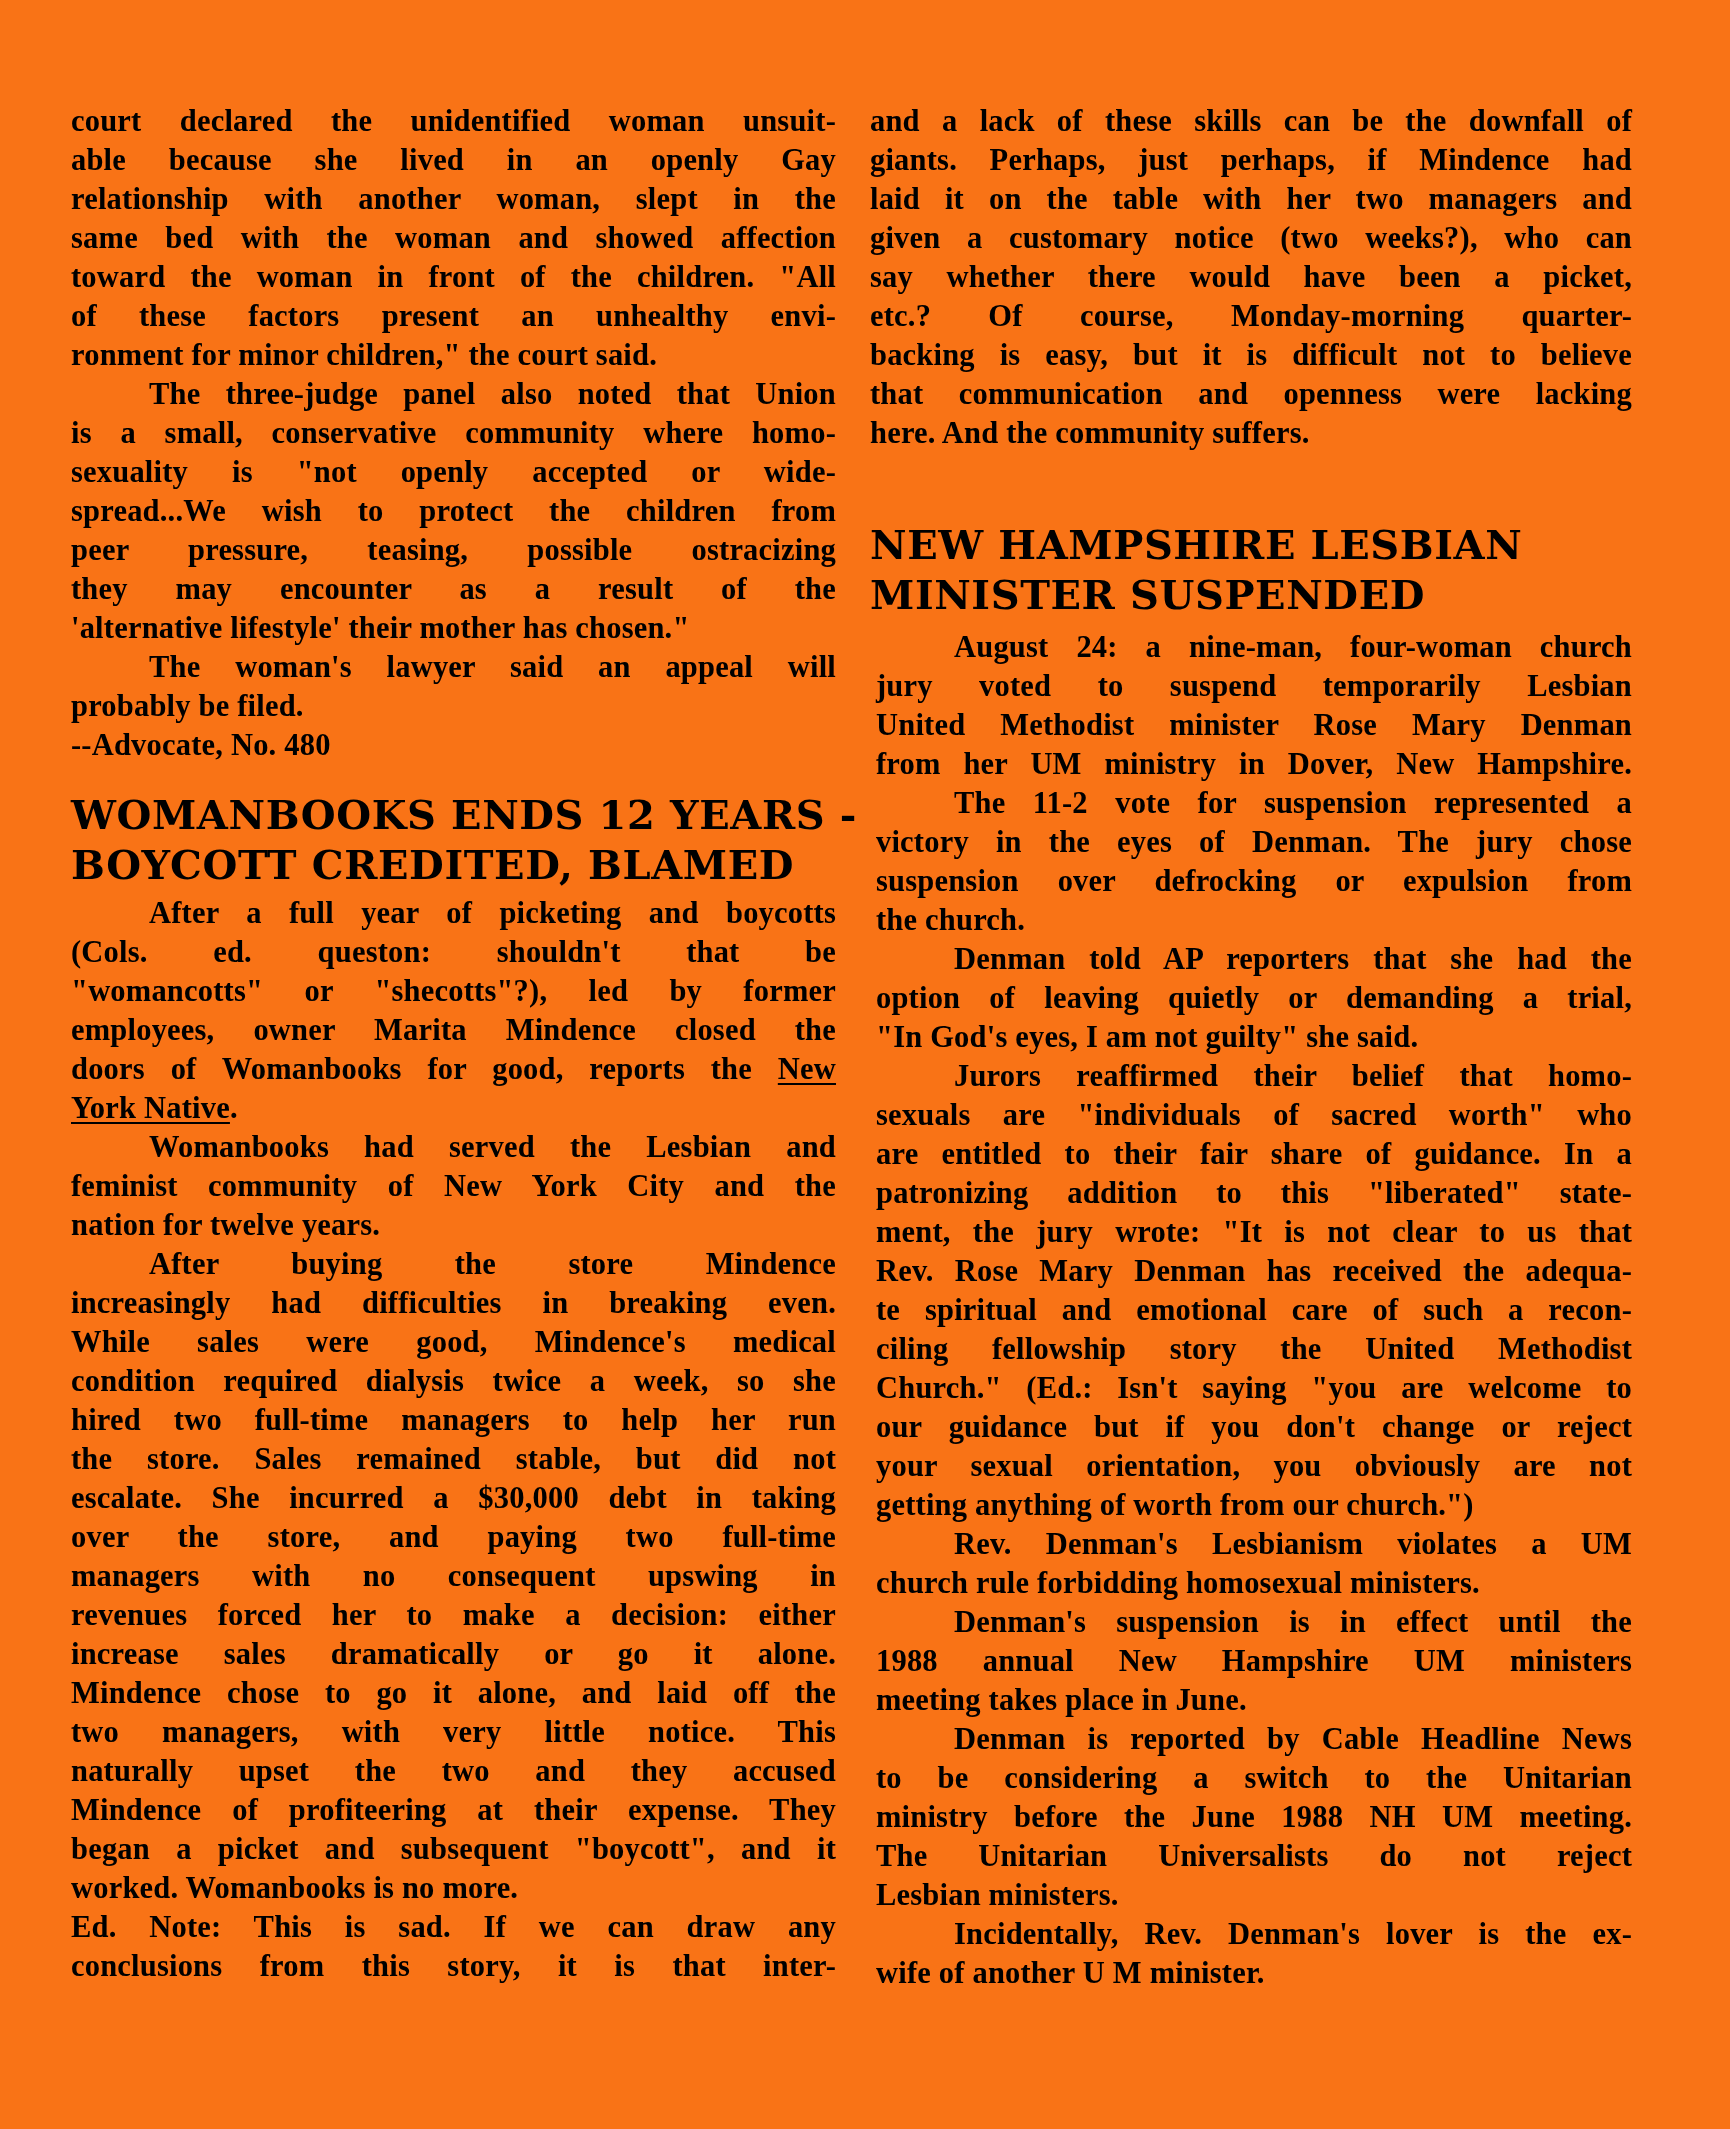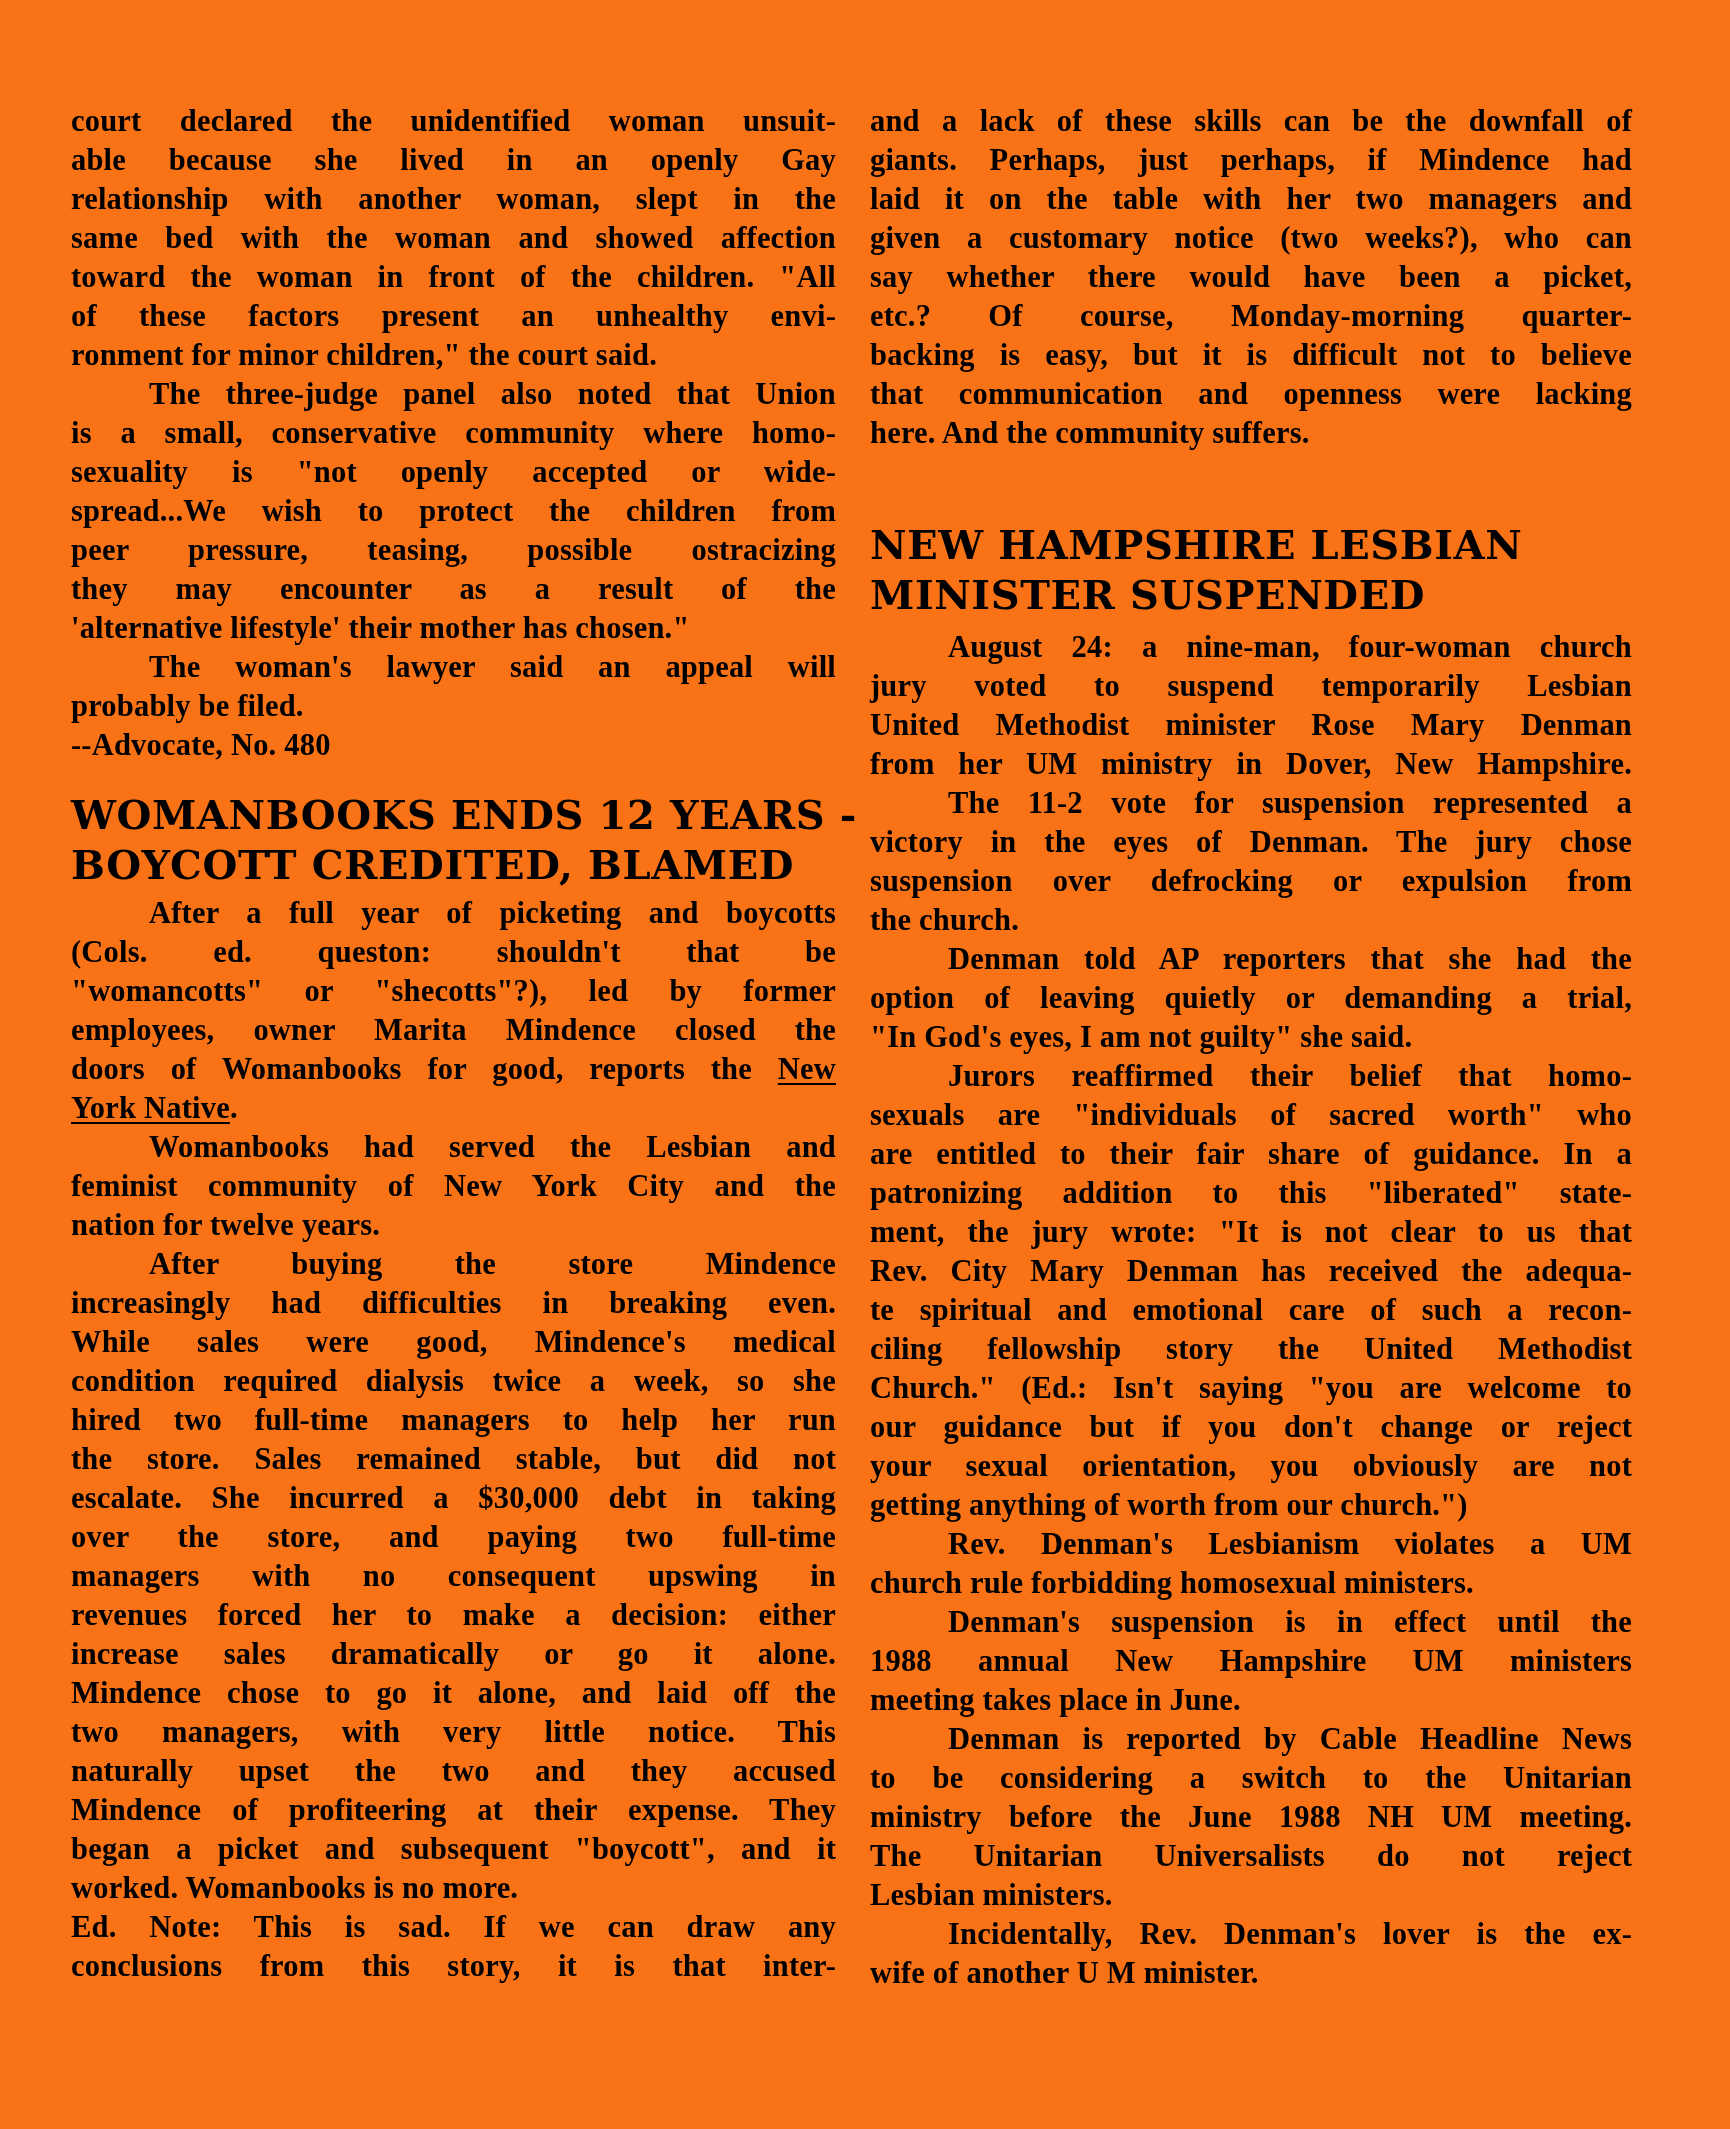--- a/index.html
+++ b/index.html
@@ -110,38 +110,38 @@
         <span class="line">backing is easy, but it is difficult not to believe</span>
         <span class="line">that communication and openness were lacking</span>
         <span class="line ragged">here. And the community suffers.</span>
       </div>
 
     <div class="block" style="top:520px;">
       <span class="headline">NEW HAMPSHIRE LESBIAN</span>
       <span class="headline">MINISTER SUSPENDED</span>
     </div>
 
-    <div class="block" style="top:628px;">
+    <div class="block" style="top:628px;margin-left:6px;">
         <span class="line indent">August 24: a nine-man, four-woman church</span>
         <span class="line">jury voted to suspend temporarily Lesbian</span>
         <span class="line">United Methodist minister Rose Mary Denman</span>
         <span class="line">from her UM ministry in Dover, New Hampshire.</span>
         <span class="line indent">The 11-2 vote for suspension represented a</span>
         <span class="line">victory in the eyes of Denman. The jury chose</span>
         <span class="line">suspension over defrocking or expulsion from</span>
         <span class="line ragged">the church.</span>
         <span class="line indent">Denman told AP reporters that she had the</span>
         <span class="line">option of leaving quietly or demanding a trial,</span>
         <span class="line ragged">"In God's eyes, I am not guilty" she said.</span>
         <span class="line indent">Jurors reaffirmed their belief that homo-</span>
         <span class="line">sexuals are "individuals of sacred worth" who</span>
         <span class="line">are entitled to their fair share of guidance. In a</span>
         <span class="line">patronizing addition to this "liberated" state-</span>
         <span class="line">ment, the jury wrote: "It is not clear to us that</span>
-        <span class="line">Rev. City Mary Denman has received the adequa-</span>
+        <span class="line">Rev. Rose Mary Denman has received the adequa-</span>
         <span class="line">te spiritual and emotional care of such a recon-</span>
         <span class="line">ciling fellowship story the United Methodist</span>
         <span class="line">Church." (Ed.: Isn't saying "you are welcome to</span>
         <span class="line">our guidance but if you don't change or reject</span>
         <span class="line">your sexual orientation, you obviously are not</span>
         <span class="line ragged">getting anything of worth from our church.")</span>
         <span class="line indent">Rev. Denman's Lesbianism violates a UM</span>
         <span class="line ragged">church rule forbidding homosexual ministers.</span>
         <span class="line indent">Denman's suspension is in effect until the</span>
         <span class="line">1988 annual New Hampshire UM ministers</span>

